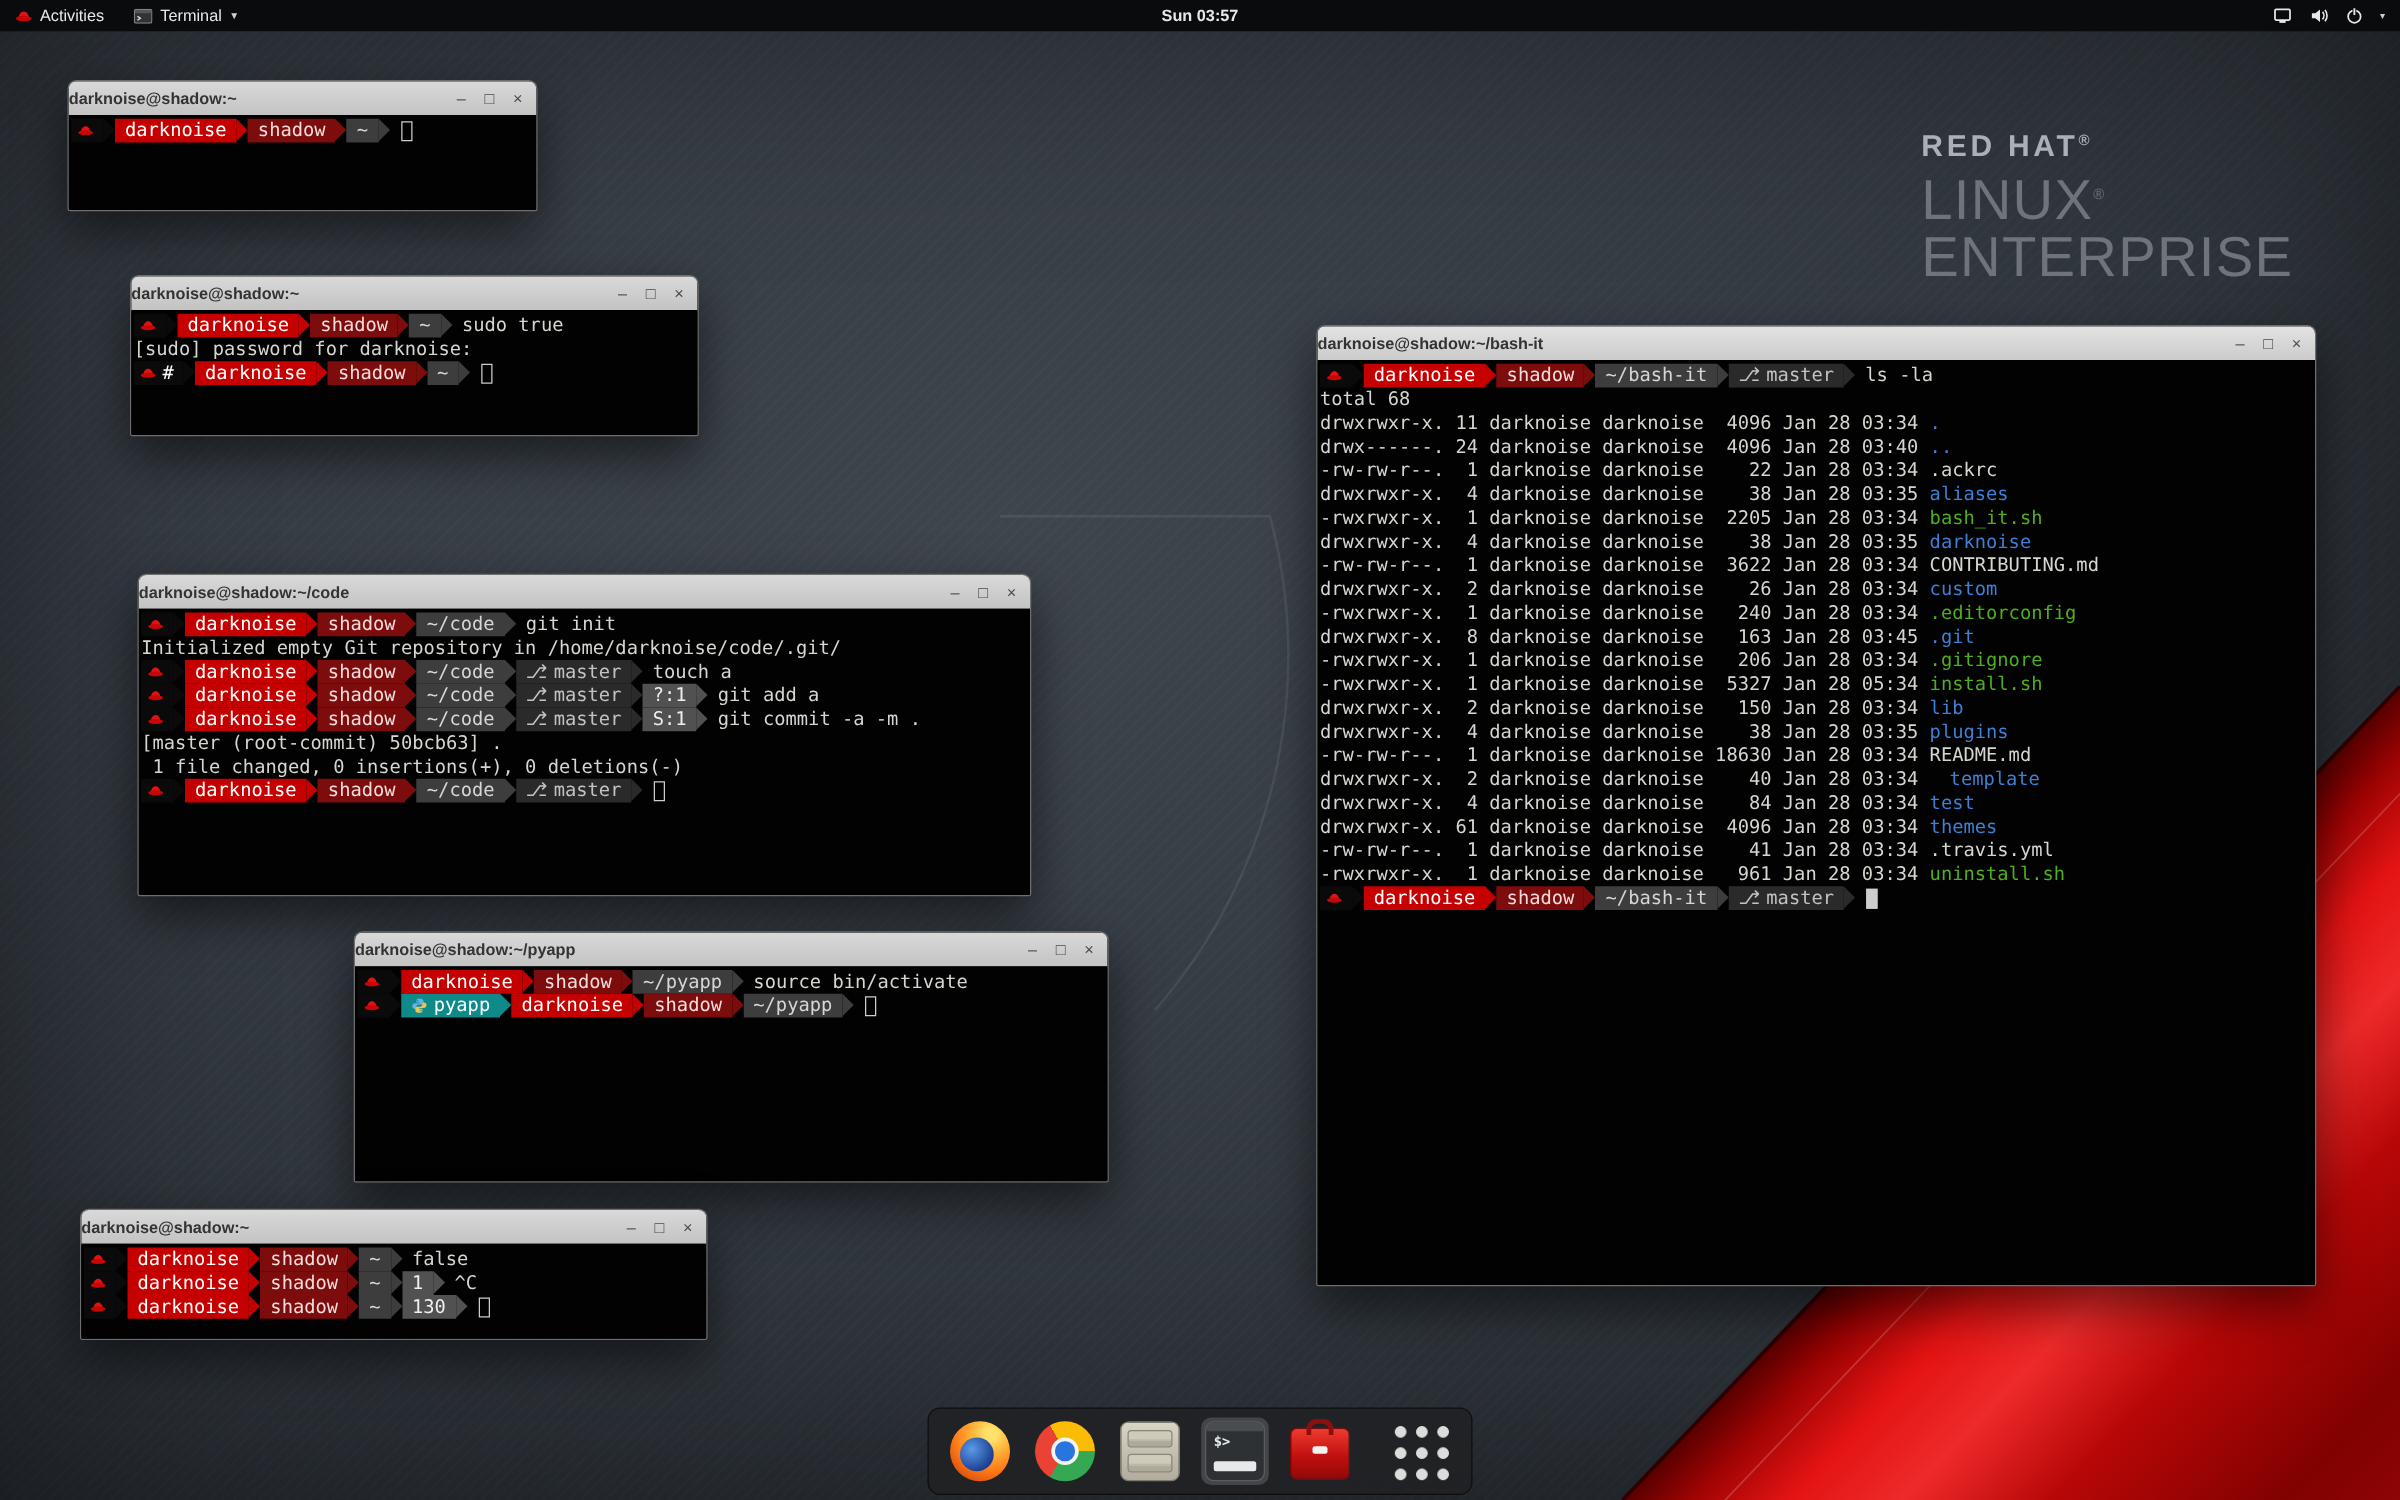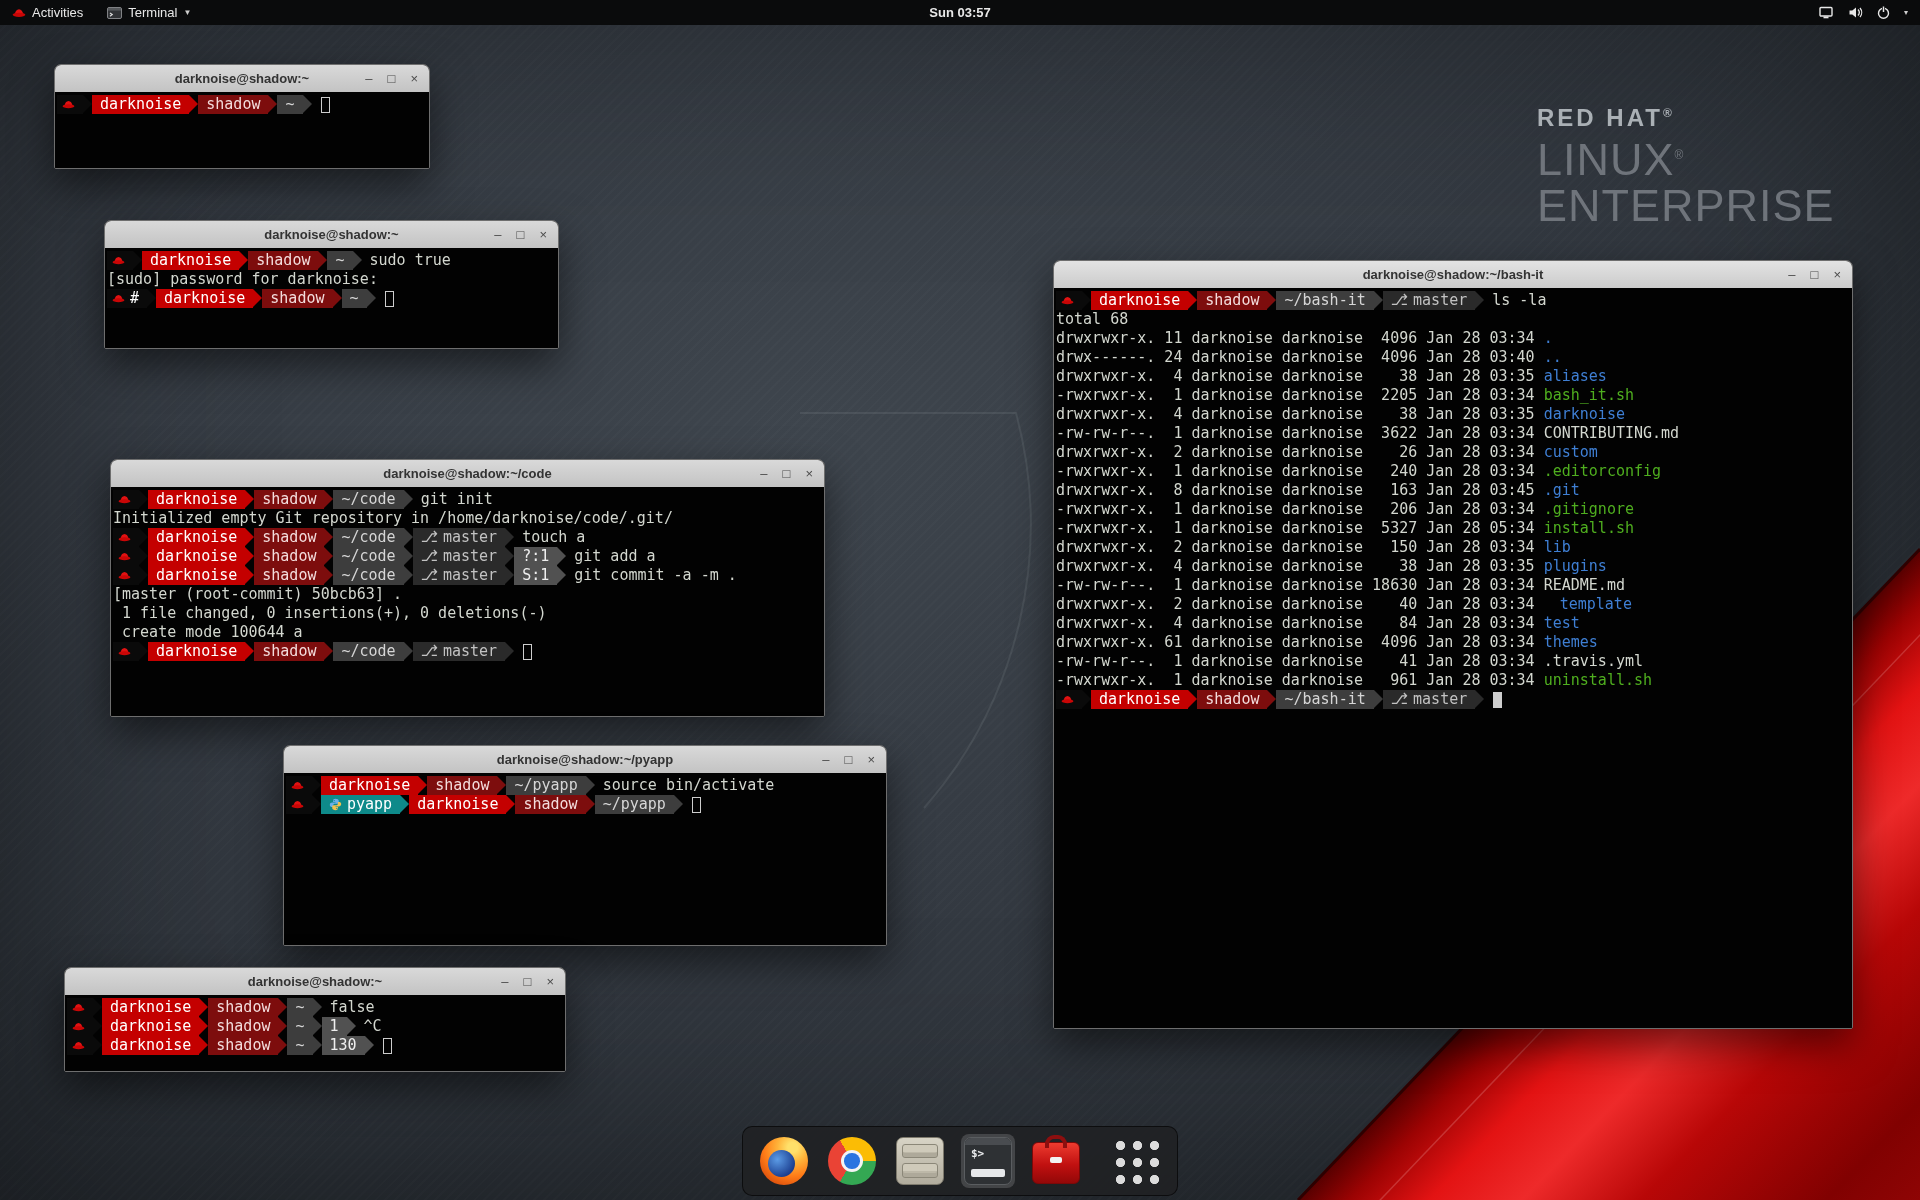--- a/index.html
+++ b/index.html
@@ -25,21 +25,21 @@
   .tb-clock{position:absolute;left:0;right:0;text-align:center;font-weight:700;}
   .tb-right{margin-left:auto;display:flex;align-items:center;gap:13px;padding:0 12px;height:100%;z-index:1;}
 
   
   #windows{position:absolute;inset:0;z-index:10;}
   .term-window{position:absolute;border:1px solid #6e6e6e;border-radius:7px 7px 2px 2px;
     background:#020202;box-shadow:0 16px 40px rgba(0,0,0,.55);overflow:hidden;}
   .titlebar{height:27px;background:linear-gradient(#d9d9d9,#c3c3c3);border-bottom:1px solid #979797;
     display:flex;align-items:center;position:relative;color:#333;font-weight:700;font-size:13px;}
   .focused .titlebar{background:linear-gradient(#e3e3e3,#cbcbcb);}
-  .titlebar .title{position:absolute;left:0;right:0;text-align:center;pointer-events:none;}
+  .titlebar .title{position:absolute;left:0;right:0;pointer-events:none;}
   .win-buttons{margin-left:auto;display:flex;gap:15px;padding-right:11px;color:#4b4b4b;font-size:13px;font-weight:400;z-index:1;}
   .win-buttons span{cursor:pointer;line-height:27px;}
   .term-body{position:absolute;top:27px;left:0;right:0;bottom:0;background:#020202;padding:3px 2px 0 2px;
     font-family:"DejaVu Sans Mono","DejaVu Sans",monospace;font-size:15px;line-height:19px;color:#d3d7cf;overflow:hidden;}
   .tline{height:19px;white-space:pre;}
   .tline.prompt{display:flex;align-items:stretch;}
   .seg{display:flex;align-items:center;gap:5px;padding:0 8px;flex:0 0 auto;}
   .seg:first-child{padding-left:5px;}
   .arr{width:0;height:0;border-top:9.5px solid transparent;border-bottom:9.5px solid transparent;border-left:9px solid #000;flex:0 0 auto;}
   .picon{display:flex;align-items:center;}
@@ -224,21 +224,20 @@
           <div class="tline prompt"><span class="seg" style="background: rgb(10, 10, 10); color: rgb(255, 255, 255);"><span class="picon"><svg width="13" height="9" viewBox="0 0 13 9">
                   <path d="M2.7 5.4C2.9 3.2 4.4 1 6.5 1s3.6 2.2 3.8 4.4z" fill="#e11212"></path>
                   <ellipse cx="6.5" cy="6.2" rx="5.9" ry="2" fill="#c90606"></ellipse>
                 </svg></span></span><span class="arr" style="border-left-color: rgb(10, 10, 10);"></span><span class="seg" style="background: rgb(196, 0, 0); color: rgb(255, 255, 255);"><span>darknoise</span></span><span class="arr" style="border-left-color: rgb(196, 0, 0);"></span><span class="seg" style="background: rgb(125, 13, 13); color: rgb(243, 220, 220);"><span>shadow</span></span><span class="arr" style="border-left-color: rgb(125, 13, 13);"></span><span class="seg" style="background: rgb(61, 61, 61); color: rgb(214, 214, 214);"><span>~/code</span></span><span class="arr" style="border-left-color: rgb(61, 61, 61);"></span><span class="seg" style="background: rgb(42, 42, 42); color: rgb(194, 194, 194);"><span class="bglyph">⎇</span><span>master</span></span><span class="arr" style="border-left-color: rgb(42, 42, 42);"></span><span class="seg" style="background: rgb(81, 81, 81); color: rgb(239, 239, 239);"><span>?:1</span></span><span class="arr" style="border-left-color: rgb(81, 81, 81);"></span><span class="cmd">git add a</span></div>
           <div class="tline prompt"><span class="seg" style="background: rgb(10, 10, 10); color: rgb(255, 255, 255);"><span class="picon"><svg width="13" height="9" viewBox="0 0 13 9">
                   <path d="M2.7 5.4C2.9 3.2 4.4 1 6.5 1s3.6 2.2 3.8 4.4z" fill="#e11212"></path>
                   <ellipse cx="6.5" cy="6.2" rx="5.9" ry="2" fill="#c90606"></ellipse>
                 </svg></span></span><span class="arr" style="border-left-color: rgb(10, 10, 10);"></span><span class="seg" style="background: rgb(196, 0, 0); color: rgb(255, 255, 255);"><span>darknoise</span></span><span class="arr" style="border-left-color: rgb(196, 0, 0);"></span><span class="seg" style="background: rgb(125, 13, 13); color: rgb(243, 220, 220);"><span>shadow</span></span><span class="arr" style="border-left-color: rgb(125, 13, 13);"></span><span class="seg" style="background: rgb(61, 61, 61); color: rgb(214, 214, 214);"><span>~/code</span></span><span class="arr" style="border-left-color: rgb(61, 61, 61);"></span><span class="seg" style="background: rgb(42, 42, 42); color: rgb(194, 194, 194);"><span class="bglyph">⎇</span><span>master</span></span><span class="arr" style="border-left-color: rgb(42, 42, 42);"></span><span class="seg" style="background: rgb(81, 81, 81); color: rgb(239, 239, 239);"><span>S:1</span></span><span class="arr" style="border-left-color: rgb(81, 81, 81);"></span><span class="cmd">git commit -a -m .</span></div>
           <div class="tline out">[master (root-commit) 50bcb63] .</div>
           <div class="tline out"> 1 file changed, 0 insertions(+), 0 deletions(-)</div>
-          <div class="tline out"> create mode 100644 a</div>
           <div class="tline prompt"><span class="seg" style="background: rgb(10, 10, 10); color: rgb(255, 255, 255);"><span class="picon"><svg width="13" height="9" viewBox="0 0 13 9">
                   <path d="M2.7 5.4C2.9 3.2 4.4 1 6.5 1s3.6 2.2 3.8 4.4z" fill="#e11212"></path>
                   <ellipse cx="6.5" cy="6.2" rx="5.9" ry="2" fill="#c90606"></ellipse>
                 </svg></span></span><span class="arr" style="border-left-color: rgb(10, 10, 10);"></span><span class="seg" style="background: rgb(196, 0, 0); color: rgb(255, 255, 255);"><span>darknoise</span></span><span class="arr" style="border-left-color: rgb(196, 0, 0);"></span><span class="seg" style="background: rgb(125, 13, 13); color: rgb(243, 220, 220);"><span>shadow</span></span><span class="arr" style="border-left-color: rgb(125, 13, 13);"></span><span class="seg" style="background: rgb(61, 61, 61); color: rgb(214, 214, 214);"><span>~/code</span></span><span class="arr" style="border-left-color: rgb(61, 61, 61);"></span><span class="seg" style="background: rgb(42, 42, 42); color: rgb(194, 194, 194);"><span class="bglyph">⎇</span><span>master</span></span><span class="arr" style="border-left-color: rgb(42, 42, 42);"></span><span class="cursor"></span></div>
         </div>
       </div>
       <div class="term-window win3">
         <div class="titlebar">
           <span class="title">darknoise@shadow:~/pyapp</span>
           <span class="win-buttons">
@@ -295,20 +294,21 @@
           </span>
         </div>
         <div class="term-body">
           <div class="tline prompt"><span class="seg" style="background: rgb(10, 10, 10); color: rgb(255, 255, 255);"><span class="picon"><svg width="13" height="9" viewBox="0 0 13 9">
                   <path d="M2.7 5.4C2.9 3.2 4.4 1 6.5 1s3.6 2.2 3.8 4.4z" fill="#e11212"></path>
                   <ellipse cx="6.5" cy="6.2" rx="5.9" ry="2" fill="#c90606"></ellipse>
                 </svg></span></span><span class="arr" style="border-left-color: rgb(10, 10, 10);"></span><span class="seg" style="background: rgb(196, 0, 0); color: rgb(255, 255, 255);"><span>darknoise</span></span><span class="arr" style="border-left-color: rgb(196, 0, 0);"></span><span class="seg" style="background: rgb(125, 13, 13); color: rgb(243, 220, 220);"><span>shadow</span></span><span class="arr" style="border-left-color: rgb(125, 13, 13);"></span><span class="seg" style="background: rgb(61, 61, 61); color: rgb(214, 214, 214);"><span>~/bash-it</span></span><span class="arr" style="border-left-color: rgb(61, 61, 61);"></span><span class="seg" style="background: rgb(42, 42, 42); color: rgb(194, 194, 194);"><span class="bglyph">⎇</span><span>master</span></span><span class="arr" style="border-left-color: rgb(42, 42, 42);"></span><span class="cmd">ls -la</span></div>
           <div class="tline out">total 68</div>
           <div class="tline out"><span>drwxrwxr-x. 11 darknoise darknoise  4096 Jan 28 03:34 </span><span class="fname" style="color: rgb(63, 127, 212);">.</span></div>
           <div class="tline out"><span>drwx------. 24 darknoise darknoise  4096 Jan 28 03:40 </span><span class="fname" style="color: rgb(63, 127, 212);">..</span></div>
+          <div class="tline out"><span>-rw-rw-r--.  1 darknoise darknoise    22 Jan 28 03:34 </span><span class="fname" style="color: rgb(211, 215, 207);">.ackrc</span></div>
           <div class="tline out"><span>drwxrwxr-x.  4 darknoise darknoise    38 Jan 28 03:35 </span><span class="fname" style="color: rgb(63, 127, 212);">aliases</span></div>
           <div class="tline out"><span>-rwxrwxr-x.  1 darknoise darknoise  2205 Jan 28 03:34 </span><span class="fname" style="color: rgb(79, 174, 31);">bash_it.sh</span></div>
           <div class="tline out"><span>drwxrwxr-x.  4 darknoise darknoise    38 Jan 28 03:35 </span><span class="fname" style="color: rgb(63, 127, 212);">darknoise</span></div>
           <div class="tline out"><span>-rw-rw-r--.  1 darknoise darknoise  3622 Jan 28 03:34 </span><span class="fname" style="color: rgb(211, 215, 207);">CONTRIBUTING.md</span></div>
           <div class="tline out"><span>drwxrwxr-x.  2 darknoise darknoise    26 Jan 28 03:34 </span><span class="fname" style="color: rgb(63, 127, 212);">custom</span></div>
           <div class="tline out"><span>-rwxrwxr-x.  1 darknoise darknoise   240 Jan 28 03:34 </span><span class="fname" style="color: rgb(79, 174, 31);">.editorconfig</span></div>
           <div class="tline out"><span>drwxrwxr-x.  8 darknoise darknoise   163 Jan 28 03:45 </span><span class="fname" style="color: rgb(63, 127, 212);">.git</span></div>
           <div class="tline out"><span>-rwxrwxr-x.  1 darknoise darknoise   206 Jan 28 03:34 </span><span class="fname" style="color: rgb(79, 174, 31);">.gitignore</span></div>
           <div class="tline out"><span>-rwxrwxr-x.  1 darknoise darknoise  5327 Jan 28 05:34 </span><span class="fname" style="color: rgb(79, 174, 31);">install.sh</span></div>
           <div class="tline out"><span>drwxrwxr-x.  2 darknoise darknoise   150 Jan 28 03:34 </span><span class="fname" style="color: rgb(63, 127, 212);">lib</span></div>

